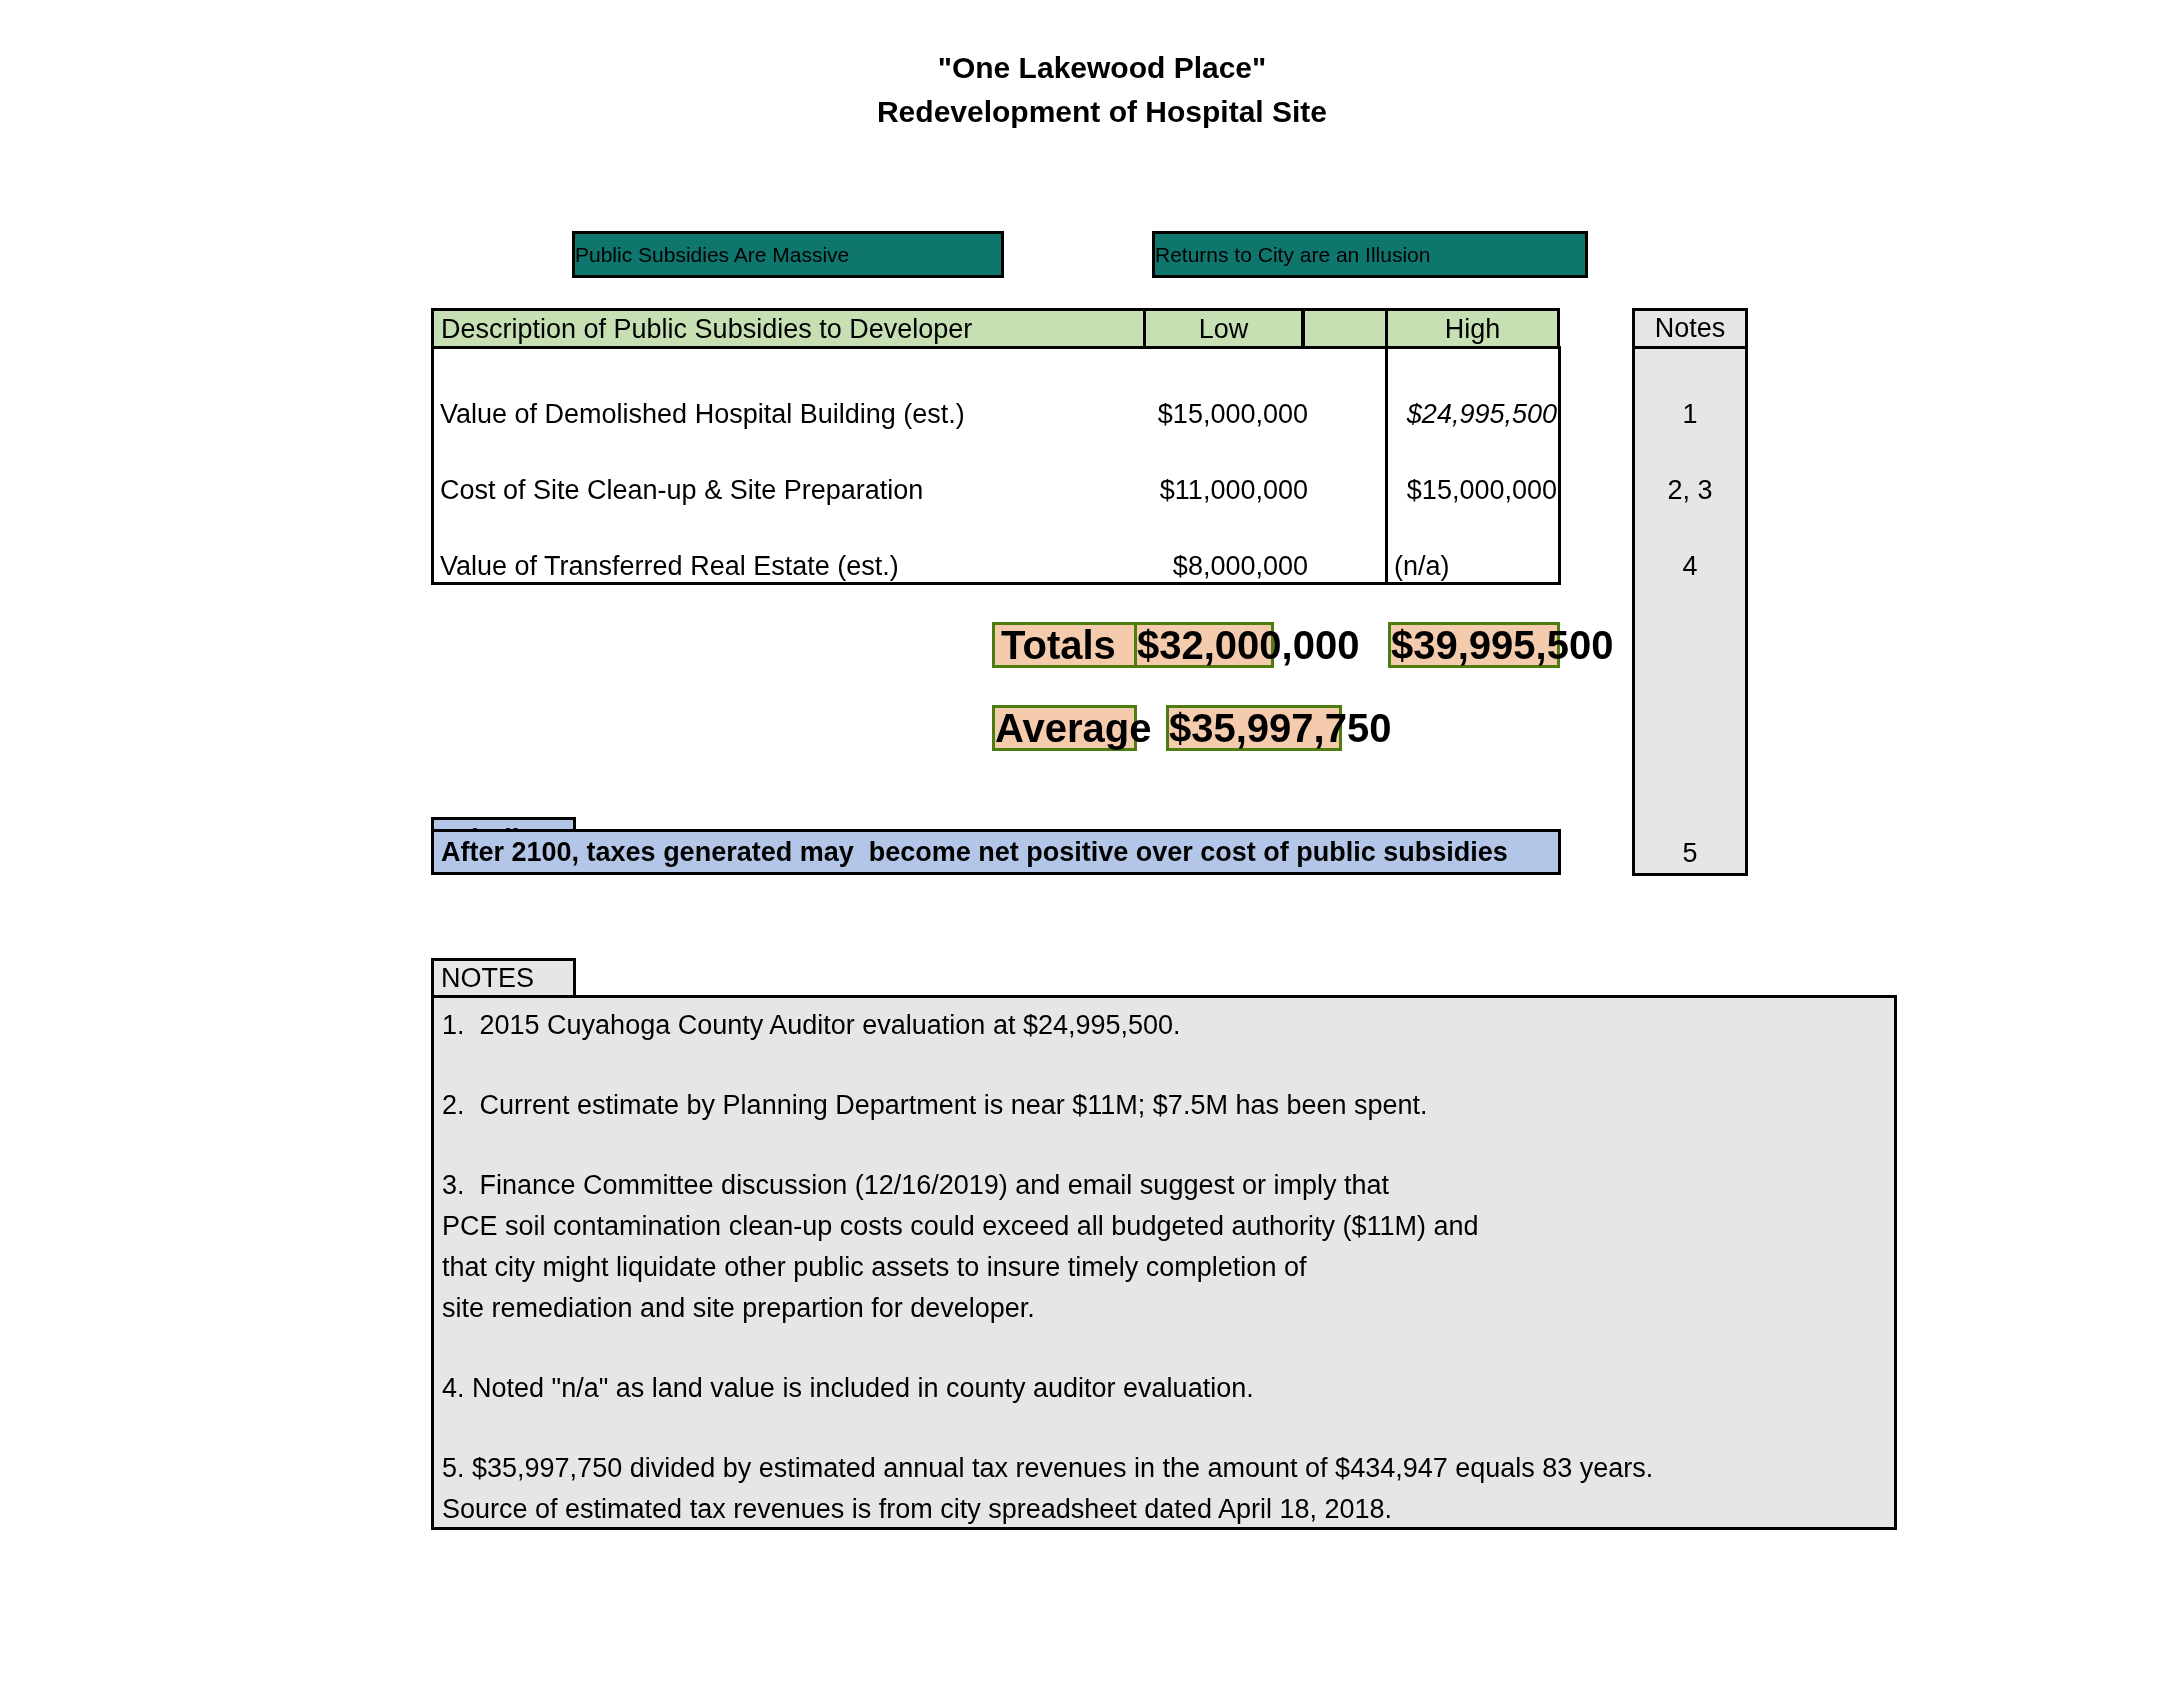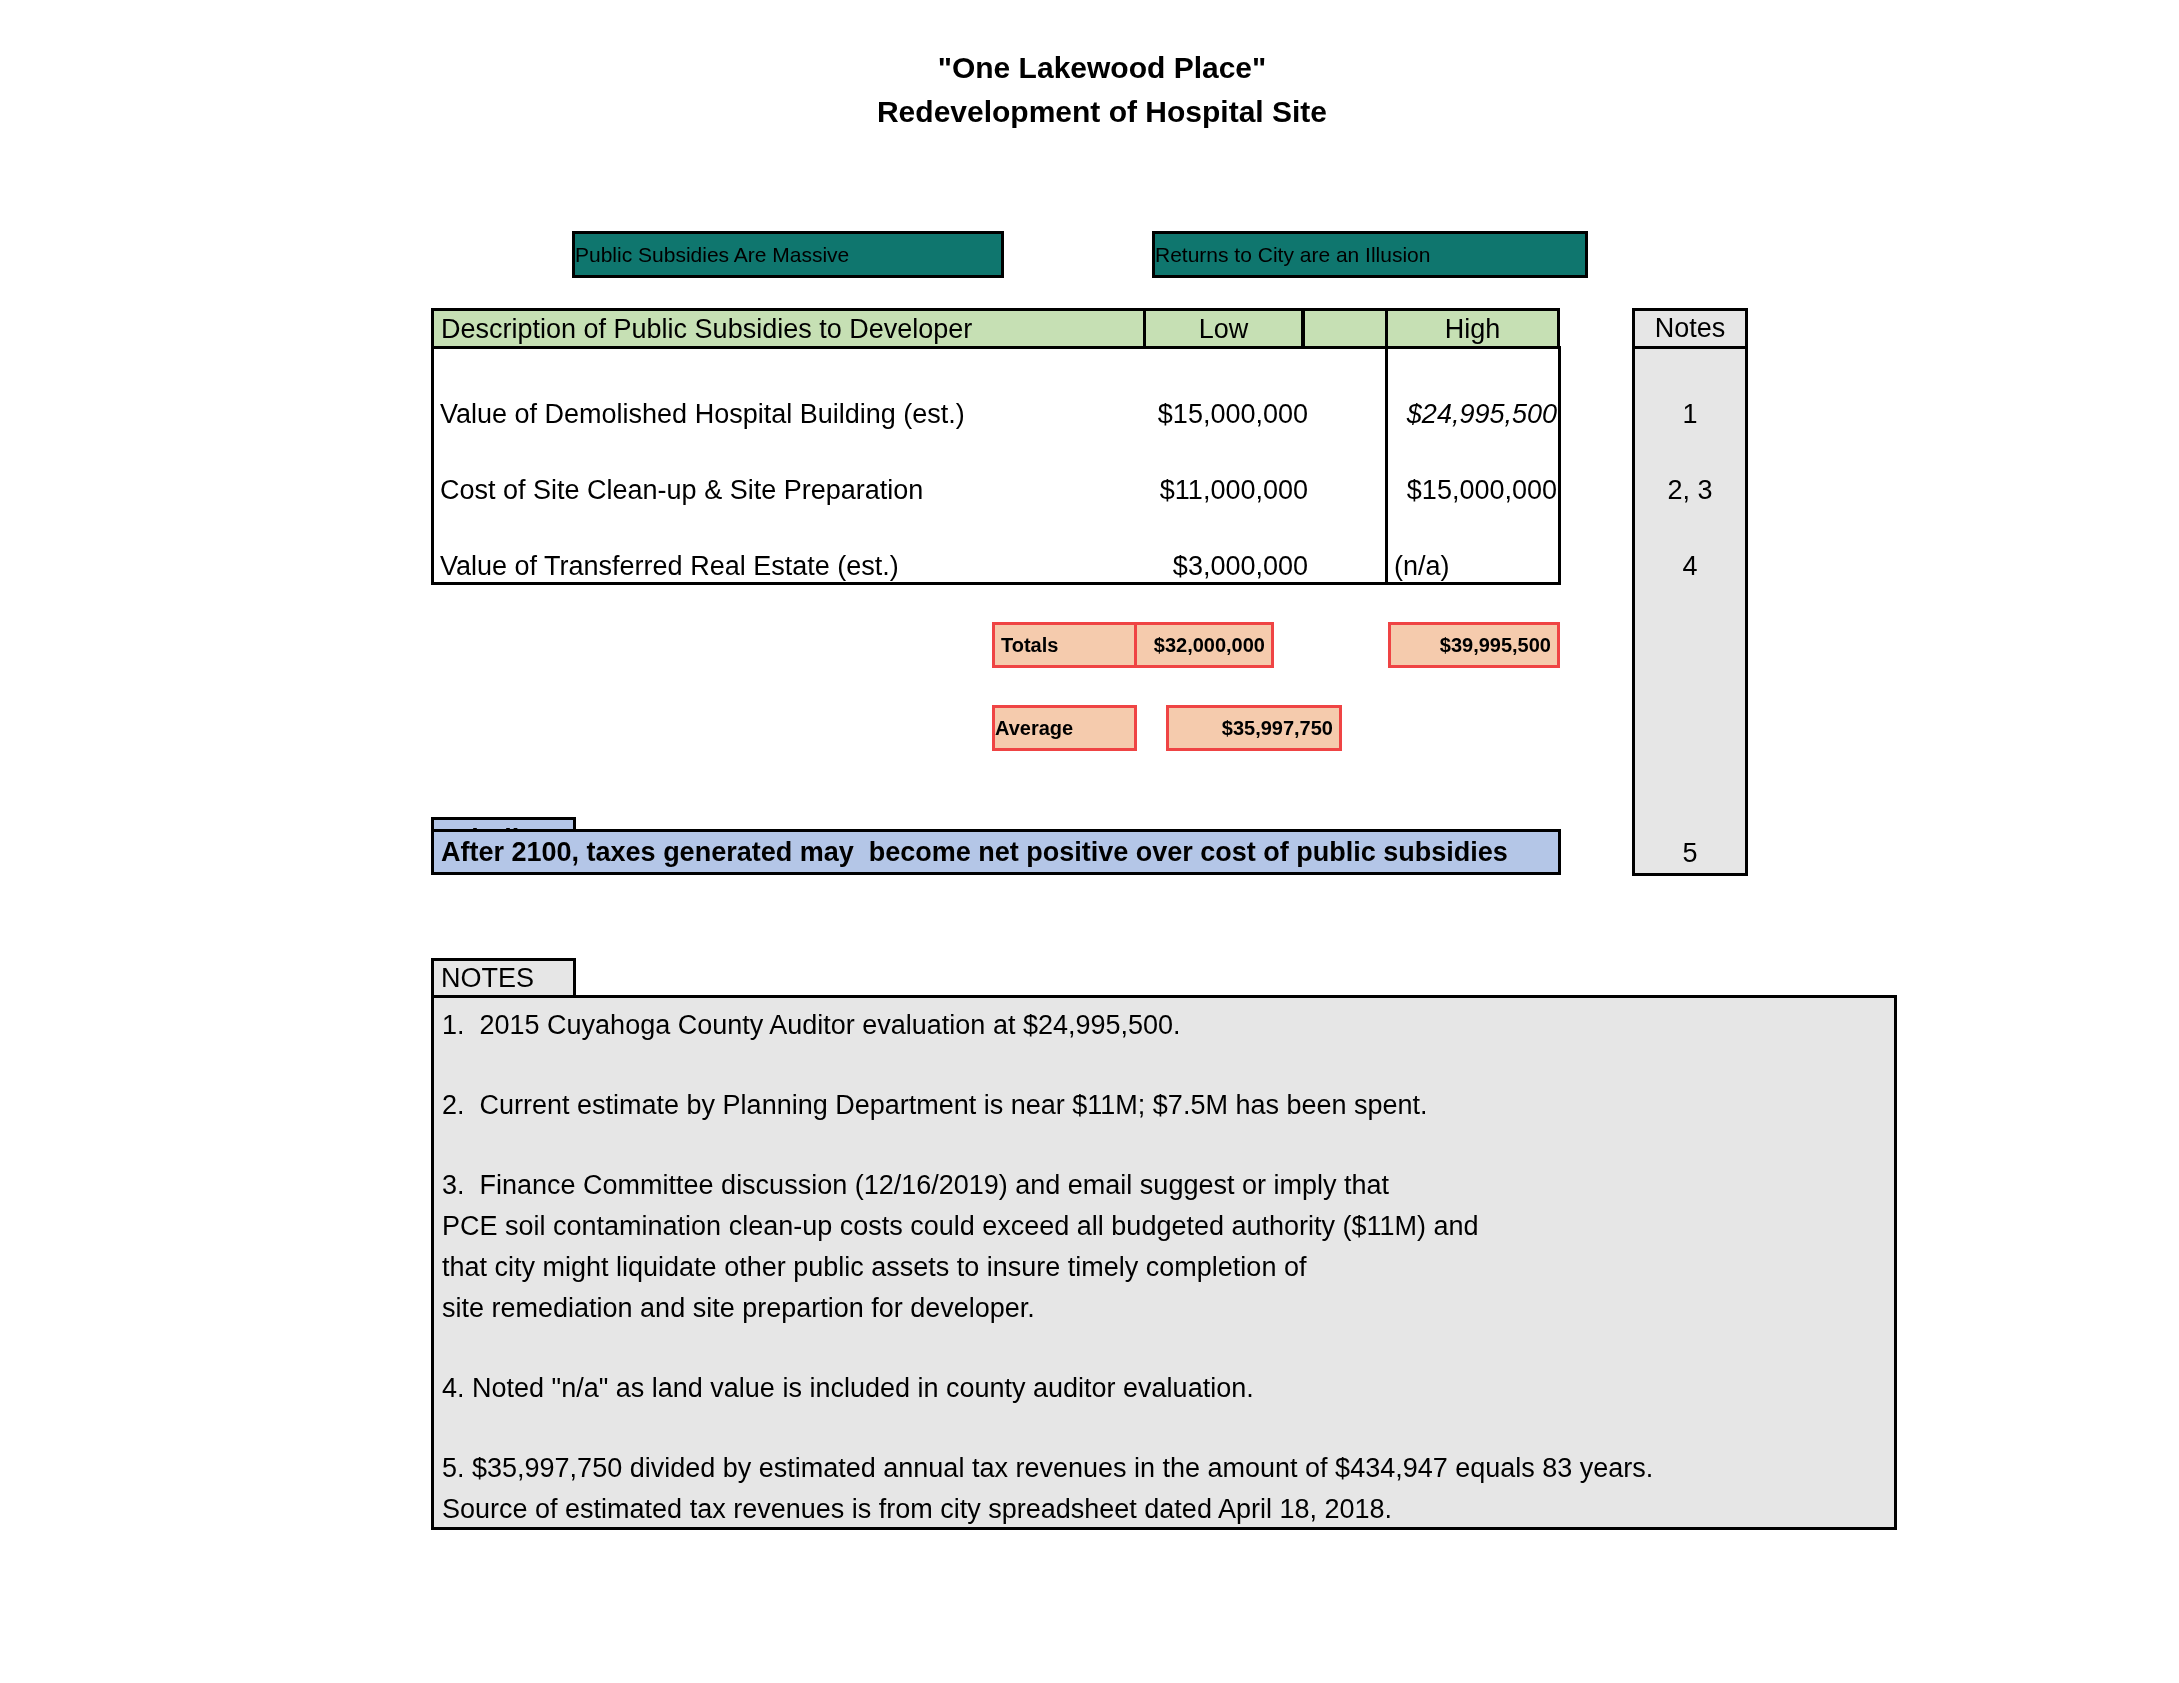--- a/index.html
+++ b/index.html
@@ -27,22 +27,22 @@
     background:#c6e0b4;border:3px solid #000;
     font-size:27px;line-height:36px;
   }
 
   .tablebody{border:3px solid #000;background:#ffffff;}
   .vdivider{position:absolute;top:0;bottom:0;width:3px;background:#000;}
 
   .rowtext{font-size:27px;line-height:32px;}
 
   .totbox{
-    background:#f5cbad;border:3px solid #ef4444;
-    font-size:20px;font-weight:bold;line-height:40px;
+    background:#f5cbad;border:3px solid #4d7c0f;
+    font-size:40px;font-weight:bold;line-height:40px;
   }
 
   .bluebox{background:#b4c6e7;border:3px solid #000;}
   .findlabel{font-size:27px;font-weight:bold;line-height:39px;text-align:center;}
   .findbar{font-size:27px;font-weight:bold;line-height:40px;padding-left:7px;}
 
   .graybox{background:#e6e6e6;border:3px solid #000;}
   .noteshdr{font-size:27px;line-height:35px;text-align:center;}
   .notenum{font-size:27px;line-height:30px;text-align:center;width:110px;}
   .notesectionlabel{font-size:27px;line-height:34px;padding-left:7px;}
@@ -74,21 +74,21 @@
     </div>
 
     <div>
       <div class="abs rowtext" style="left:6px;top:125px;width:693px;">Cost of Site Clean-up &amp; Site Preparation</div>
       <div class="abs rowtext right" style="left:634px;top:125px;width:240px;">$11,000,000</div>
       <div class="abs rowtext right" style="left:960px;top:125px;width:163px;">$15,000,000</div>
     </div>
 
     <div>
       <div class="abs rowtext" style="left:6px;top:201px;width:693px;">Value of Transferred Real Estate (est.)</div>
-      <div class="abs rowtext right" style="left:634px;top:201px;width:240px;">$3,000,000</div>
+      <div class="abs rowtext right" style="left:634px;top:201px;width:240px;">$8,000,000</div>
       <div class="abs rowtext" style="left:960px;top:201px;width:163px;">(n/a)</div>
     </div>
   </div>
 
   <div class="abs totbox" style="left:992px;top:622px;width:145px;height:46px;padding-left:6px;">Totals</div>
   <div class="abs totbox right" style="left:1134px;top:622px;width:140px;height:46px;padding-right:6px;">$32,000,000</div>
   <div class="abs totbox right" style="left:1388px;top:622px;width:172px;height:46px;padding-right:6px;">$39,995,500</div>
 
   <div class="abs totbox" style="left:992px;top:705px;width:145px;height:46px;padding-left:0;">Average</div>
   <div class="abs totbox right" style="left:1134px;top:705px;width:176px;height:46px;padding-right:6px;margin-left:32px;">$35,997,750</div>

